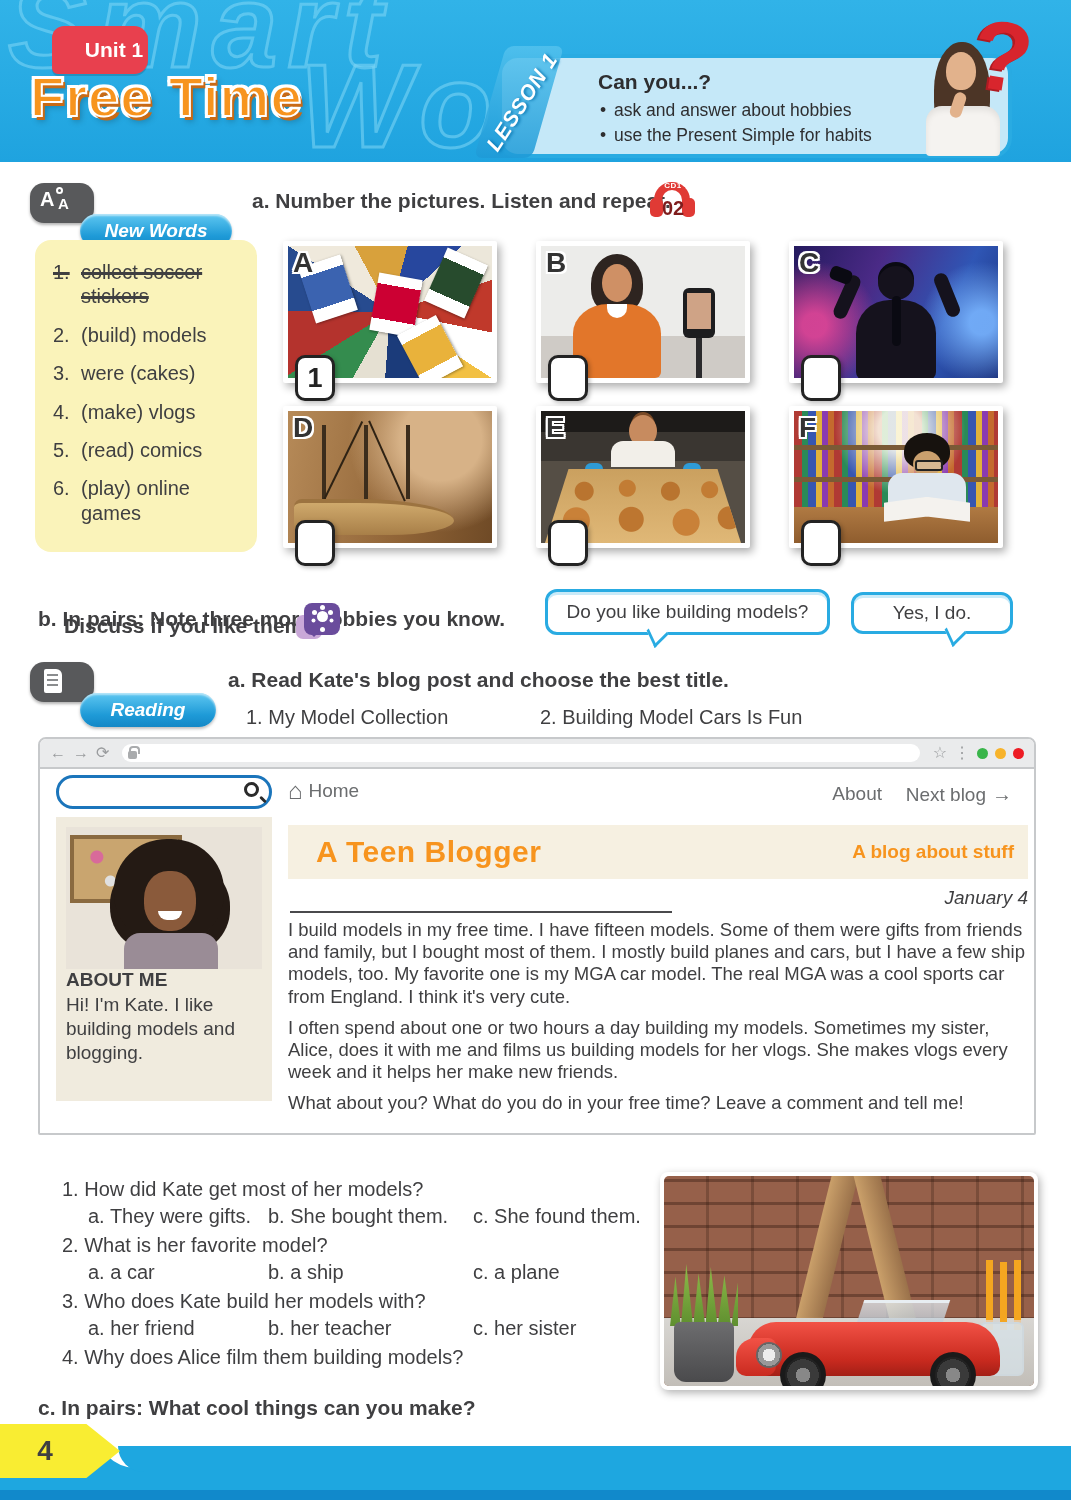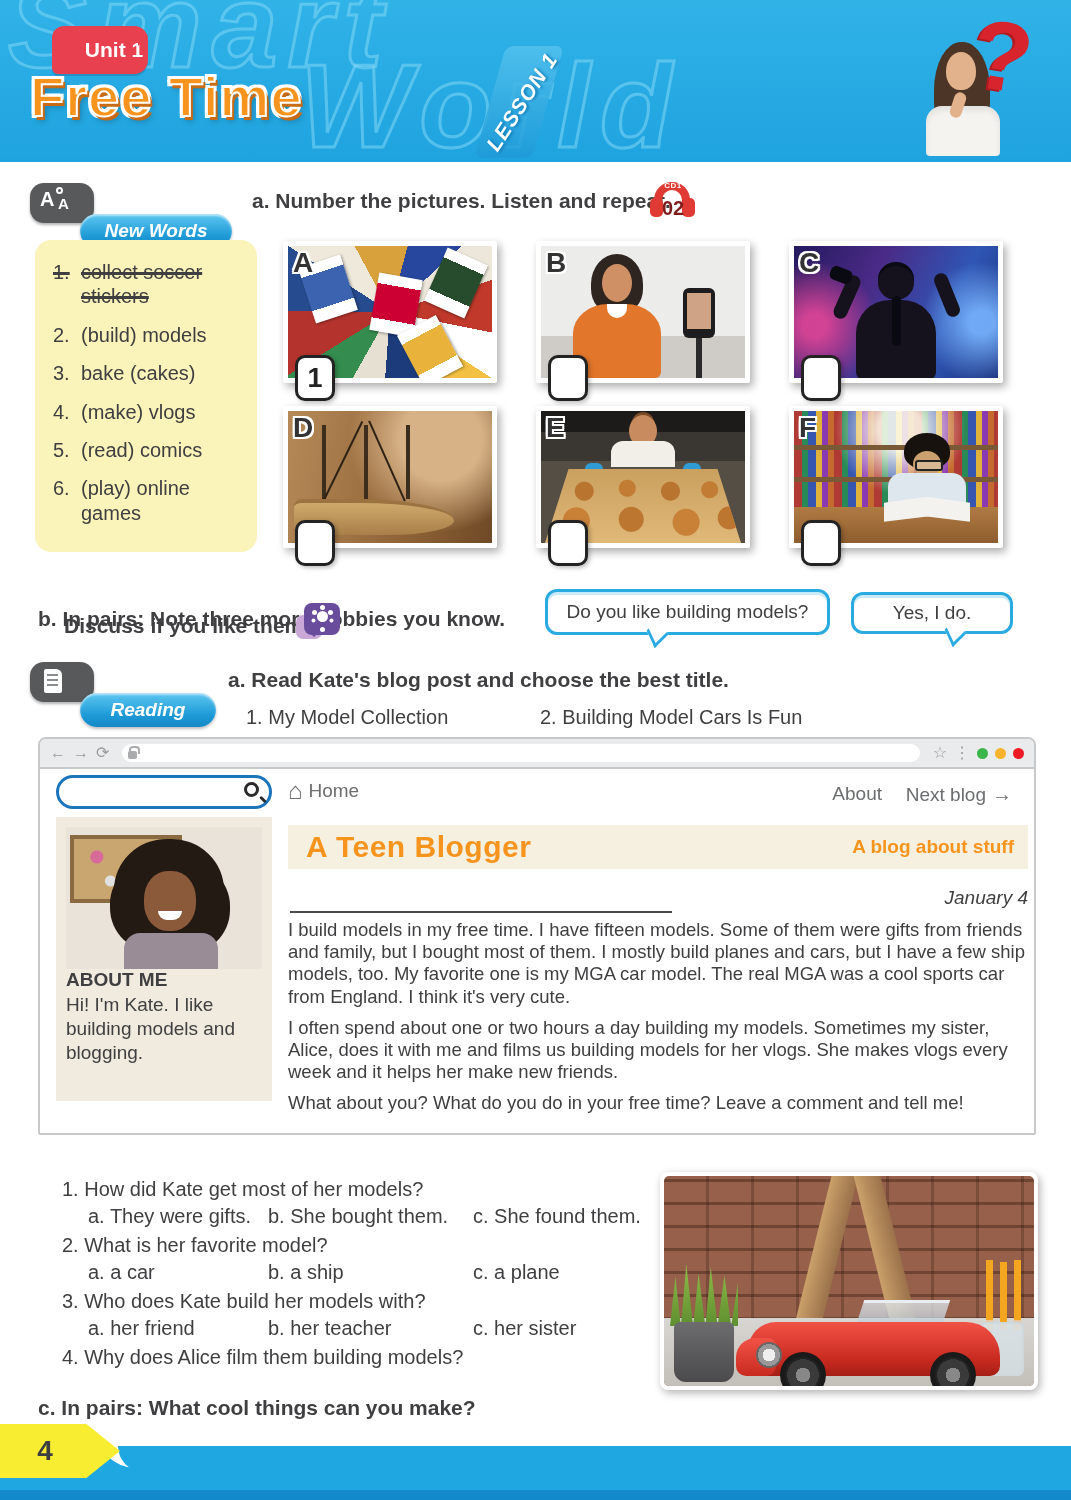--- a/index.html
+++ b/index.html
@@ -170,21 +170,21 @@
   .sc-kate { position:relative; width:196px; height:142px; background:#e9e3d9; overflow:hidden; }
   .sc-kate i { position:absolute; display:block; }
   .k-board { left:4px; top:8px; width:112px; height:68px; background:#c9a56f; border:4px solid #8a6a40;
       background-image:radial-gradient(circle at 22% 30%, #d86a9a 0 6px, rgba(0,0,0,0) 7px), radial-gradient(circle at 60% 55%, #5a8ad0 0 6px, rgba(0,0,0,0) 7px), radial-gradient(circle at 35% 70%, #e0e0e0 0 5px, rgba(0,0,0,0) 6px); }
   .k-hair { left:48px; top:12px; width:110px; height:106px; background:#241a14; border-radius:48%; box-shadow:-10px 14px 0 -6px #241a14, 12px 16px 0 -6px #241a14; }
   .k-face { left:78px; top:44px; width:52px; height:60px; background:#8a5a3b; border-radius:46%; }
   .k-face::after { content:""; position:absolute; left:14px; top:40px; width:24px; height:9px; background:#fff; border-radius:0 0 12px 12px; }
   .k-shirt { left:58px; top:106px; width:94px; height:36px; background:#9a8c96; border-radius:16px 16px 0 0; }
   .about-heading { font-size:19px; font-weight:800; color:#3F3F41; }
   .about-text { margin-top:2px; font-size:19px; line-height:1.25; color:#3F3F41; }
-  .blog-band { position:absolute; left:248px; top:86px; width:740px; height:44px; background:#F6F0E1; display:flex; align-items:center; justify-content:space-between; padding:0 14px 0 18px; }
+  .blog-band { position:absolute; left:248px; top:86px; width:740px; height:54px; background:#F6F0E1; display:flex; align-items:center; justify-content:space-between; padding:0 14px 0 28px; }
   .blog-title { font-size:30px; font-weight:700; color:#F7941E; letter-spacing:.5px; }
   .blog-subtitle { font-size:19px; font-weight:800; color:#F7941E; }
   .blog-date { position:absolute; left:248px; top:148px; width:740px; text-align:right; font-size:19px; font-style:italic; color:#3F3F41; }
   .blog-titleline { position:absolute; left:250px; top:172px; width:382px; border-bottom:2.5px solid #4a4a4c; }
   .blog-body { position:absolute; left:248px; top:180px; width:744px; }
   .blog-body p { font-size:18.5px; line-height:1.2; color:#3F3F41; margin-bottom:9px; }
 
   
   .q-heading { position:absolute; left:38px; top:1146px; font-size:21px; font-weight:800; }
   .questions { position:absolute; left:62px; top:1176px; width:592px; }
@@ -232,20 +232,25 @@
   <div class="banner">
     <span class="wm wm1">Smart</span>
     <span class="wm wm2">World</span>
   </div>
   <div class="unit-badge">Unit 1</div>
   <div class="page-title">Free Time</div>
   <div class="ribbon">
     <div class="ribbon-band"></div>
     <div class="ribbon-text">LESSON 1</div>
   </div>
+  <div class="canyou">
+    <div class="canyou-heading">Can you...?</div>
+    <div class="canyou-bullet">ask and answer about hobbies</div>
+    <div class="canyou-bullet">use the Present Simple for habits</div>
+  </div>
   <div class="hw">
     <i class="hw-hair"></i>
     <i class="hw-face"></i>
     <i class="hw-shirt"></i>
     <i class="hw-arm"></i>
   </div>
   <div class="qmark">?</div>
 
   <div class="badge-icon aa" style="left:30px; top:183px;">
       <i class="aa-ring"></i>
@@ -264,21 +269,21 @@
     <div class="wl-item strike">
         <span class="num">1.</span>
         <span class="txt">collect soccer stickers</span>
       </div>
     <div class="wl-item">
         <span class="num">2.</span>
         <span class="txt">(build) models</span>
       </div>
     <div class="wl-item">
         <span class="num">3.</span>
-        <span class="txt">bake (cakes)</span>
+        <span class="txt">were (cakes)</span>
       </div>
     <div class="wl-item">
         <span class="num">4.</span>
         <span class="txt">(make) vlogs</span>
       </div>
     <div class="wl-item">
         <span class="num">5.</span>
         <span class="txt">(read) comics</span>
       </div>
     <div class="wl-item">

